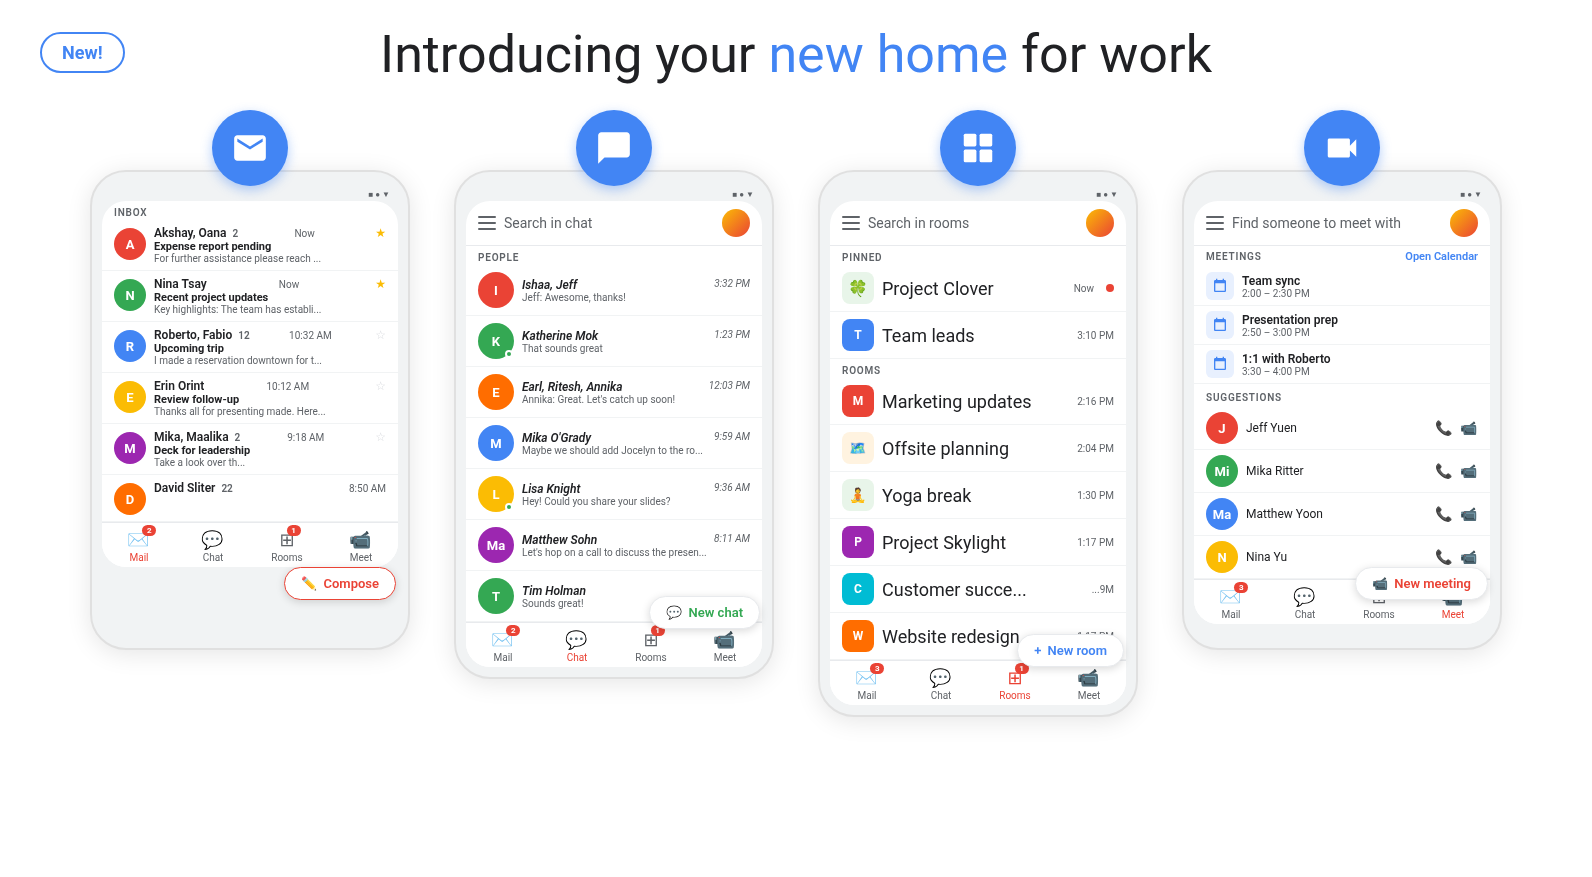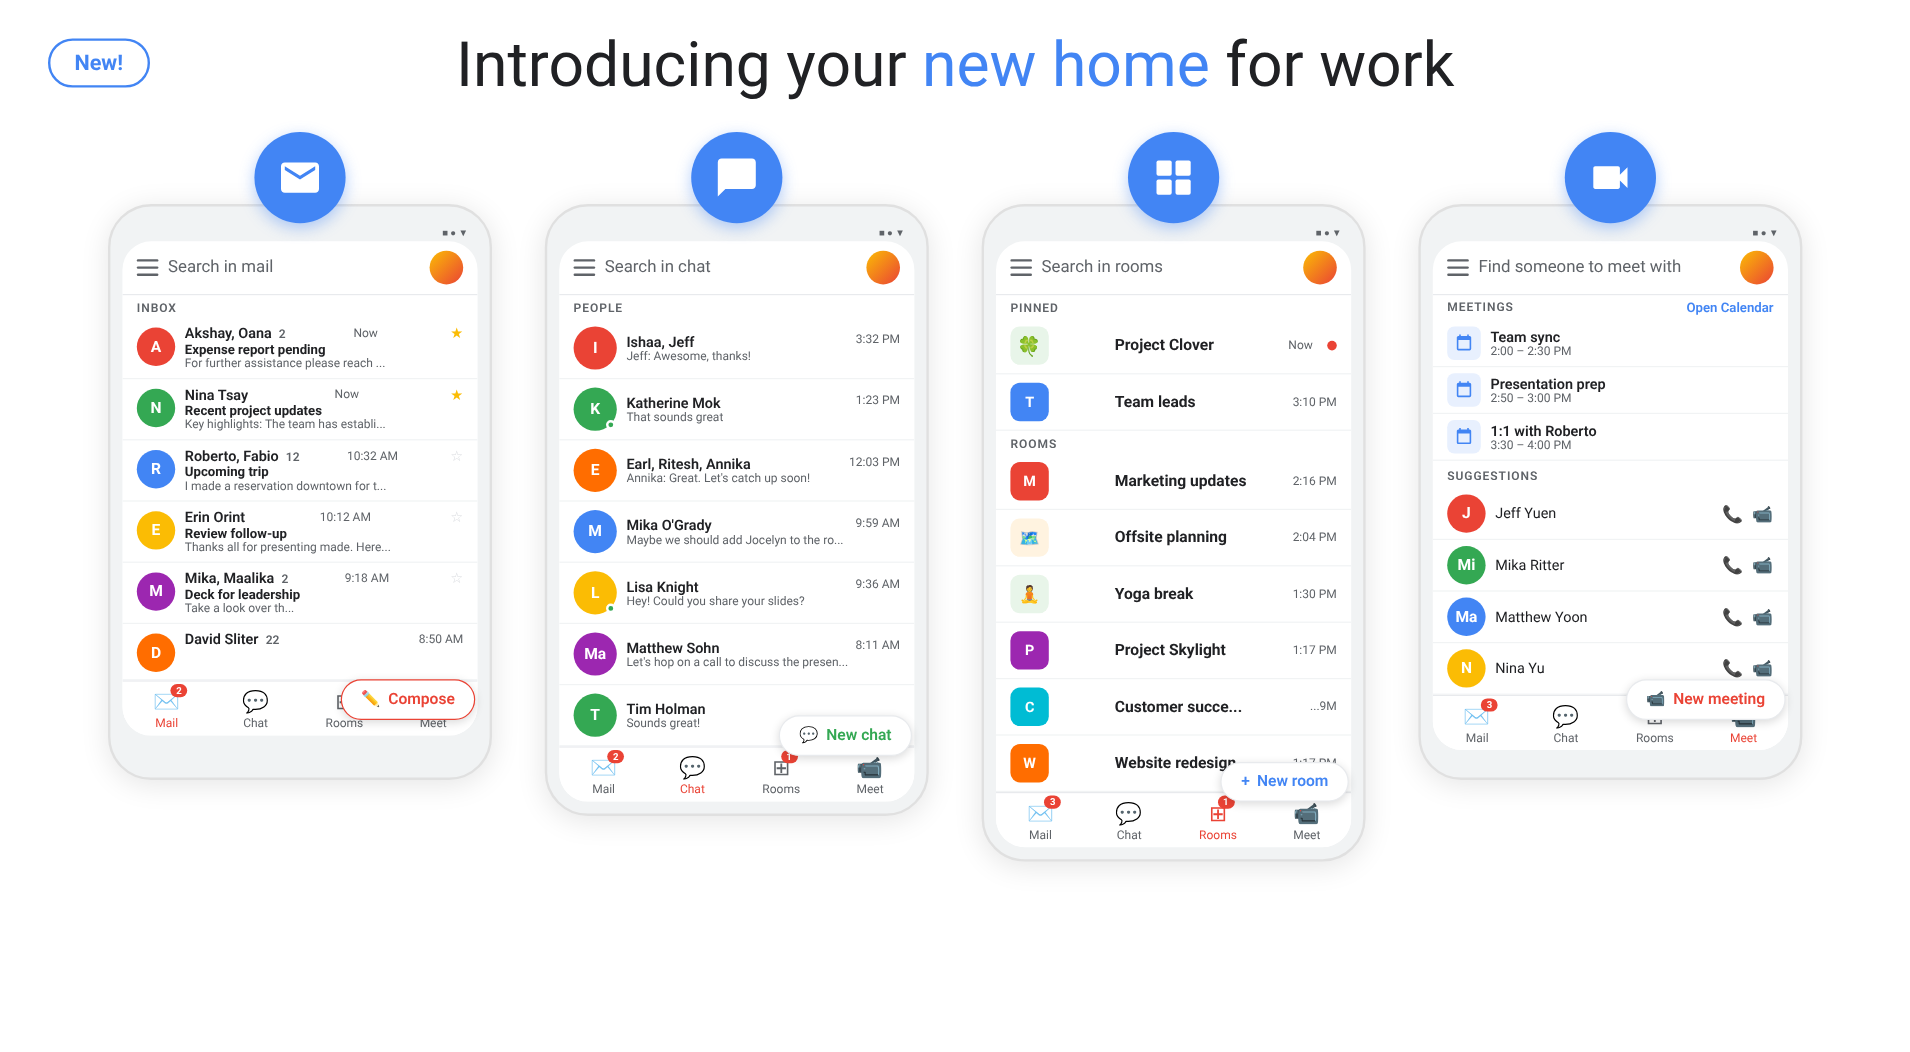--- a/index.html
+++ b/index.html
@@ -174,39 +174,39 @@
     }
     .chat-avatar {
       width: 36px; height: 36px; border-radius: 50%; flex-shrink: 0; position: relative;
     }
     .online-dot {
       position: absolute; bottom: 1px; right: 1px;
       width: 8px; height: 8px; border-radius: 50%; background: #34a853;
       border: 2px solid #fff;
     }
     .chat-content { flex: 1; min-width: 0; }
-    .chat-header { display: flex; justify-content: space-between; }
+    .chat-header { display: flex; justify-content: space-between; font-style: italic; }
     .chat-name { font-size: 12px; font-weight: 600; color: #202124; }
     .chat-time { font-size: 10px; color: #5f6368; }
     .chat-preview { font-size: 10px; color: #5f6368; white-space: nowrap; overflow: hidden; text-overflow: ellipsis; }
 
     
     .room-item {
       display: flex;
       align-items: center;
       padding: 7px 12px;
       gap: 8px;
       border-bottom: 1px solid #f1f3f4;
     }
     .room-icon {
       width: 32px; height: 32px; border-radius: 8px;
       display: flex; align-items: center; justify-content: center;
       font-size: 14px; font-weight: 700; flex-shrink: 0;
     }
-    .room-name { font-size: 13px; font-weight: 700; color: #202124; flex: 1; margin-left: 47px; }
+    .room-name { font-size: 18px; font-weight: 400; color: #202124; flex: 1; }
     .room-time { font-size: 10px; color: #5f6368; }
     .room-dot { width: 8px; height: 8px; border-radius: 50%; background: #ea4335; margin-left: 4px; }
 
     
     .meet-header {
       display: flex; align-items: center; justify-content: space-between;
       padding: 4px 12px;
     }
     .meet-section-label {
       font-size: 10px; font-weight: 600; color: #5f6368; letter-spacing: 0.8px; text-transform: uppercase;
@@ -306,29 +306,20 @@
     <div class="phone-icon-circle">
       <svg viewBox="0 0 24 24">
           <path d="M20 4H4c-1.1 0-2 .9-2 2v12c0 1.1.9 2 2 2h16c1.1 0 2-.9 2-2V6c0-1.1-.9-2-2-2zm0 4l-8 5-8-5V6l8 5 8-5v2z"></path>
         </svg>
     </div>
     <div class="phone-device">
       <div class="status-bar-icons" style="justify-content:flex-end;padding:2px 8px;">
           <span>■ ● ▼</span>
         </div>
       <div class="phone-inner">
-        <div class="phone-search">
-          <div class="hamburger-icon">
-              <span></span>
-              <span></span>
-              <span></span>
-            </div>
-          <span class="search-text">Search in mail</span>
-          <div class="avatar-circle"></div>
-        </div>
         <div class="section-label">INBOX</div>
 
         <div class="mail-item">
           <div class="mail-avatar av-1">
               <div class="av-img">A</div>
             </div>
           <div class="mail-content">
             <div class="mail-header">
               <span class="mail-from">Akshay, Oana <span class="mail-count">2</span></span>
               <span class="mail-time">Now</span>

